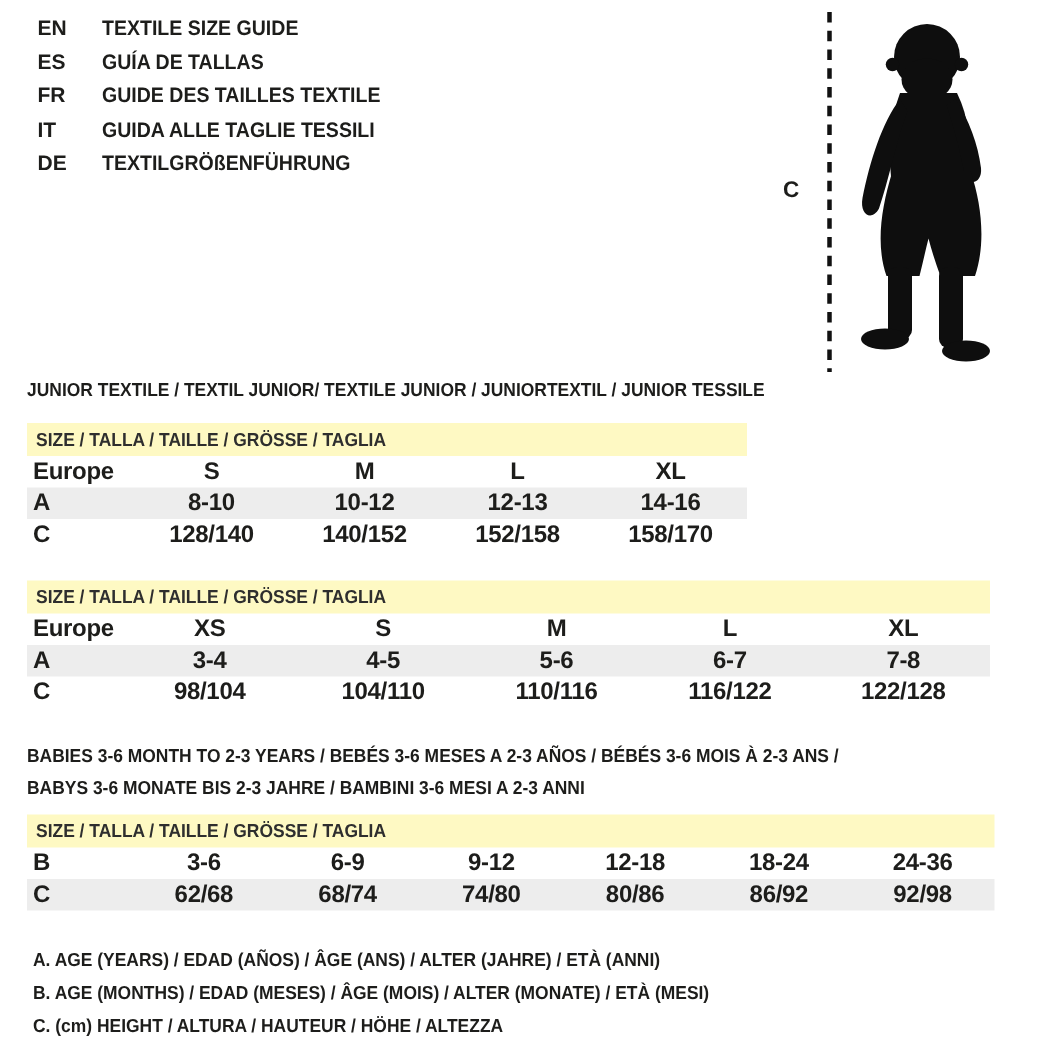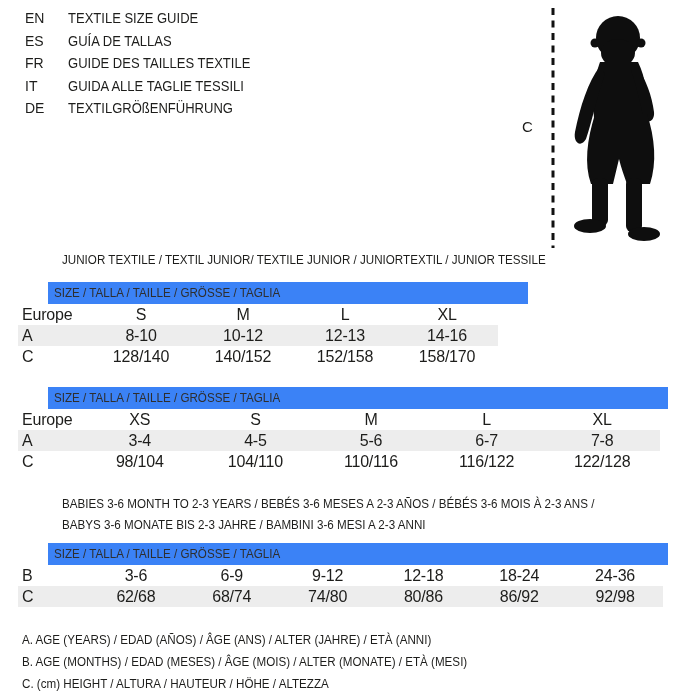--- a/index.html
+++ b/index.html
@@ -1,41 +1,41 @@
 <!DOCTYPE html>
 <html><head>
 <meta charset="utf-8">
 <style>
   html,body{margin:0;padding:0;background:#fff;}
   .page{
     position:relative;width:668px;height:700px;background:#ffffff;
-    font-family:"Liberation Sans",sans-serif;font-weight:400;color:#1d1d1b;
+    font-family:"Liberation Sans",sans-serif;font-weight:700;color:#1d1d1b;
     overflow:hidden;
   }
   
   .lang-block{position:absolute;left:25px;top:7px;font-size:14px;line-height:22.5px;}
   .lang-row{display:flex;white-space:nowrap;}
   .lang-code{width:43px;flex:0 0 43px;}
   .squeeze{display:inline-block;transform:scaleX(.93);transform-origin:0 50%;white-space:nowrap;}
   
   .figure{position:absolute;left:518px;top:4px;width:182px;height:250px;}
   .c-label{position:absolute;left:4px;top:114px;font-size:15px;}
   .dash-line{position:absolute;left:33px;top:4px;}
   .child-svg{position:absolute;left:50px;top:8px;}
   
   .sec{position:absolute;left:18px;}
   .sec-junior{top:252px;}
   .sec-children{top:375px;}
   .sec-babies{top:494px;}
-  .sec-title{font-size:12.5px;line-height:16px;white-space:nowrap;margin-left:44px;}
+  .sec-title{font-size:12.5px;line-height:16px;white-space:nowrap;}
   .sec-babies .sec-title{line-height:20.5px;}
   .sub{font-size:9px;vertical-align:-2px;}
   .bar{
-    height:22px;line-height:22px;background:#3b82f6;color:#2e2e2e;
-    font-size:12.5px;padding-left:6px;box-sizing:border-box;margin-left:30px;
+    height:22px;line-height:22px;background:#fef9c3;color:#2e2e2e;
+    font-size:12.5px;padding-left:6px;box-sizing:border-box;
   }
   .sec-junior .bar{margin-top:14px;width:480px;}
   .sec-children .bar{margin-top:12px;width:642px;}
   .sec-babies .bar{margin-top:8px;width:645px;}
   .row{display:grid;height:21px;line-height:21px;font-size:16px;letter-spacing:-0.2px;}
   .sec-junior .row{grid-template-columns:72px repeat(4,1fr);width:480px;}
   .sec-children .row{grid-template-columns:64px repeat(5,1fr);width:642px;}
   .sec-babies .row{grid-template-columns:70px repeat(6,1fr);width:645px;}
   .row.shaded{background:#ededed;}
   .lbl{text-align:left;padding-left:4px;}

